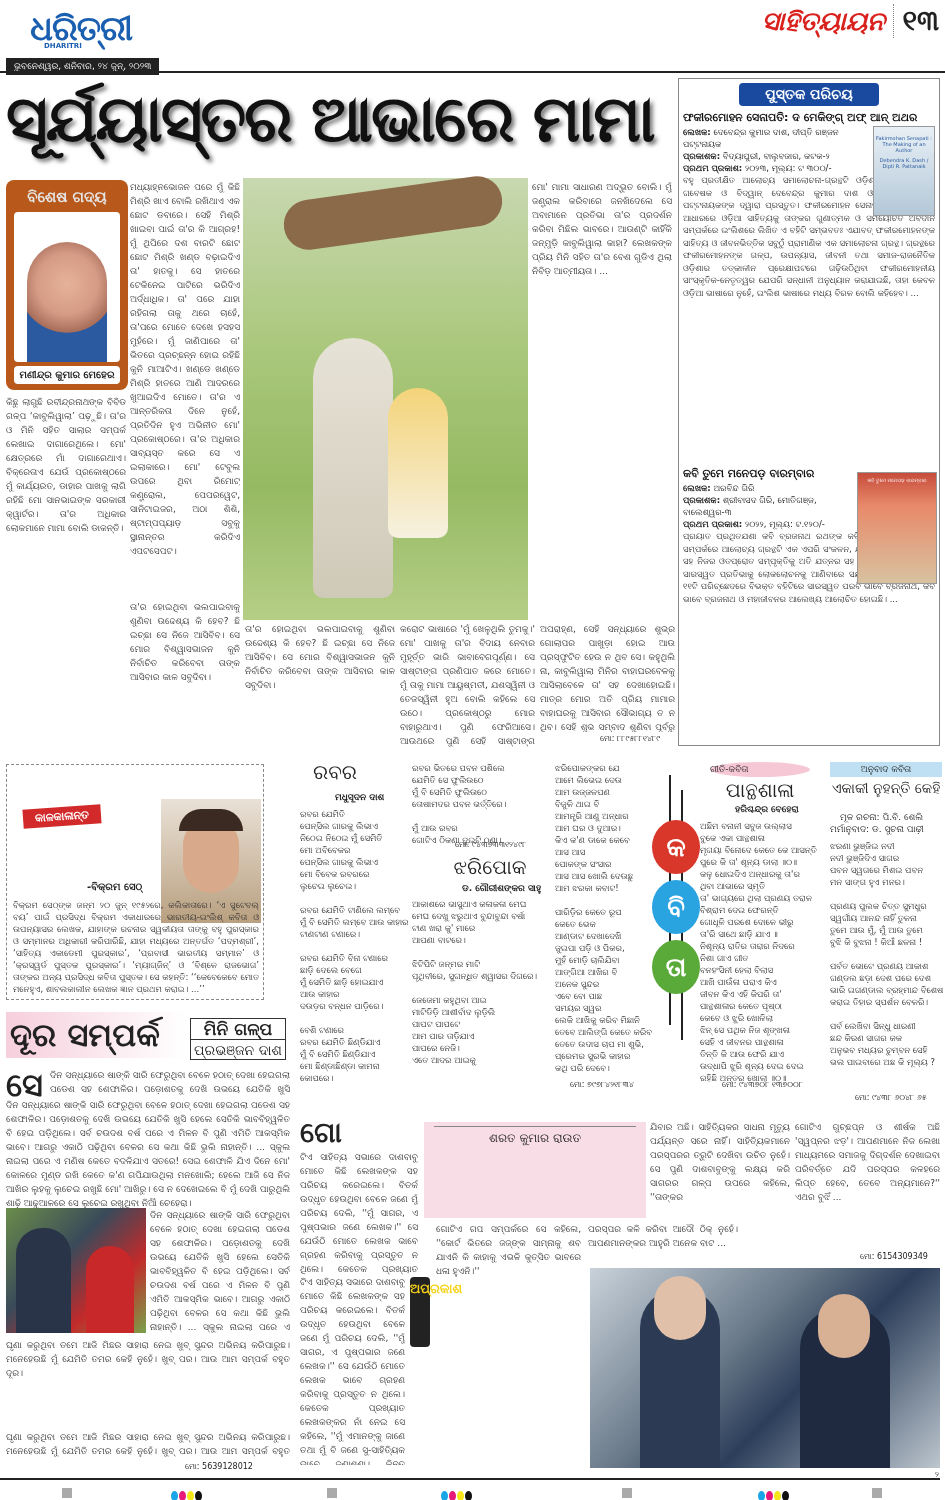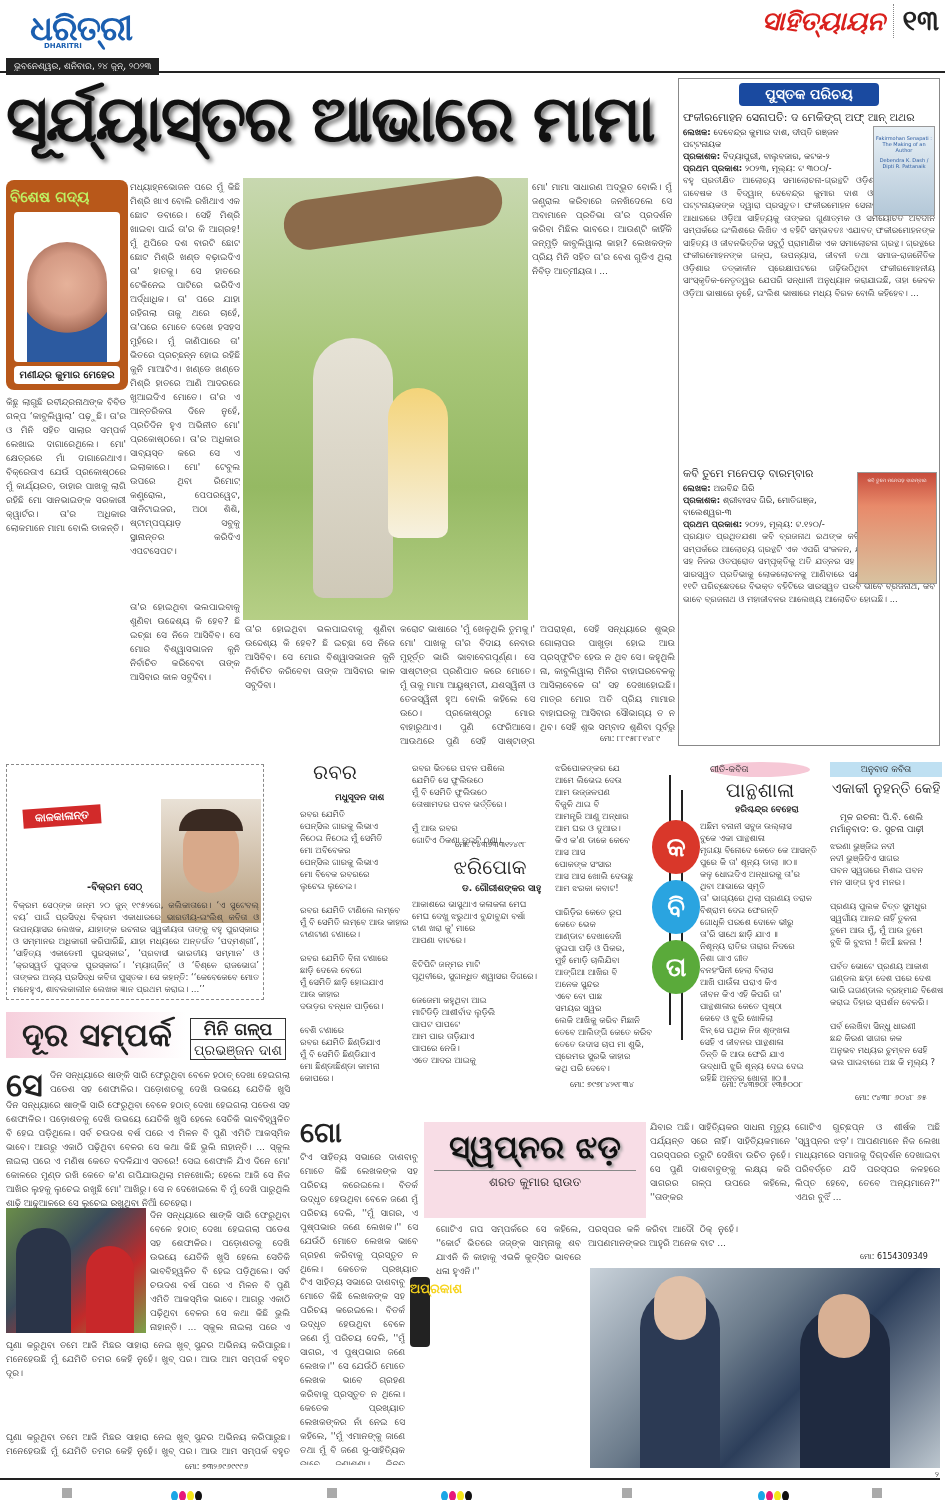--- a/index.html
+++ b/index.html
@@ -8,47 +8,47 @@
 .txt{font-size:9px;line-height:14px;color:#333;text-align:justify;overflow:hidden}
 .logo{left:30px;top:8px;font-size:34px;font-weight:bold;color:#1b5fb0;font-family:"DejaVu Serif",serif;letter-spacing:-1px}
 .logo-sub{left:44px;top:42px;font-size:7px;color:#1b5fb0;font-weight:bold}
 .dateline{left:6px;top:58px;background:#222;color:#fff;font-size:9px;padding:3px 8px}
 .rule-top{left:0;top:71px;width:945px;height:2px;background:#222}
 .section{right:60px;top:6px;font-size:26px;color:#d9211d;font-weight:bold;font-family:"DejaVu Serif",serif;font-style:italic}
 .pageno{right:6px;top:4px;font-size:28px;font-weight:bold;color:#222;border-left:1px dotted #888;padding-left:8px}
 .headline{left:6px;top:82px;font-size:64px;font-weight:bold;color:#111;font-family:"DejaVu Sans",sans-serif;letter-spacing:-2px;text-shadow:3px 3px 4px #777}
 .col{position:absolute}
 .gadya{left:6px;top:180px;width:122px;height:210px;background:#b8581a;border-radius:8px;padding:4px}
-.gadya-h{color:#bef264;font-weight:bold;font-size:15px;padding:4px 0}
+.gadya-h{color:#e5e5e5;font-weight:bold;font-size:15px;text-align:center;padding:4px 0}
 .gadya-photo{background:#fff;border-radius:4px;height:150px;margin:2px 4px;display:flex;align-items:flex-end;justify-content:center;overflow:hidden}
 .face{width:80px;height:120px;background:radial-gradient(circle at 50% 35%,#e6b29a 0,#d59b85 35%,#a86e5a 55%,#2c5aa0 56%);border-radius:40px 40px 0 0}
 .gadya-name{background:#fff;border-radius:4px;margin:4px;text-align:center;font-size:10px;font-weight:bold;padding:3px 0}
 .photo1{left:243px;top:178px;width:285px;height:442px;background:linear-gradient(180deg,#c8d8b0 0,#a9c77a 40%,#95b963 70%,#b6cf86 100%)}
 .tree{left:40px;top:10px;width:220px;height:50px;border-radius:30px;background:#8b6a4a;transform:rotate(-8deg)}
 .swing-man{left:70px;top:160px;width:80px;height:260px;background:linear-gradient(#e6e2d6,#cfc9b8);border-radius:40px 40px 10px 10px}
 .swing-girl{left:145px;top:210px;width:60px;height:150px;background:linear-gradient(#f4d47a,#f6f1e0);border-radius:30px 30px 10px 10px}
 .box{border:1px solid #888}
 .pustak{left:678px;top:78px;width:262px;height:668px}
 .pustak-h{margin:4px auto;width:140px;background:#1a4aa0;color:#fff;font-weight:bold;font-size:14px;text-align:center;border-radius:4px;padding:3px 0}
-.ptitle{font-size:11px;font-weight:normal;color:#111;padding:0 4px;line-height:16px}
+.ptitle{font-size:11px;font-weight:bold;color:#111;padding:0 4px;line-height:16px}
 .pmeta{font-size:8.5px;color:#222;padding:0 4px;line-height:12px}
 .pmeta b{font-weight:bold}
 .bookcover{position:absolute;width:62px;height:90px;background:linear-gradient(#e8f0f6,#b4c8d8);border:1px solid #999;font-size:5px;color:#2a5aa0;text-align:center;padding-top:8px}
 .bookcover2{position:absolute;width:80px;height:112px;background:linear-gradient(#c74c3c,#e88a6a 30%,#d8c2a0);border:1px solid #999;font-size:5px;color:#fff;text-align:center;padding-top:4px}
 .kalan{left:6px;top:764px;width:258px;height:236px;border:1px dashed #888}
 .kalan-badge{left:16px;top:42px;background:#d22a2a;color:#fff;font-weight:bold;font-size:11px;padding:3px 12px;transform:rotate(-4deg)}
 .seth-photo{left:154px;top:34px;width:100px;height:124px;background:linear-gradient(#e9e1d6,#b9a080);overflow:hidden}
 .quote{font-size:10px;font-weight:bold;line-height:14px}
 .poem-title{font-size:20px;font-weight:normal;text-align:center;color:#222}
 .poem-auth{font-size:9px;font-weight:bold}
 .poem{font-size:8.5px;line-height:12px;color:#333;white-space:pre-line}
 .kavita-ball{position:absolute;width:48px;height:54px;border-radius:50%;color:#fff;font-size:26px;font-weight:bold;text-align:center;line-height:54px}
 .gita-h{left:710px;top:762px;width:100px;background:#f6c8d6;border-radius:50%;text-align:left;font-size:9px;padding:2px 0}
 .anu-h{left:830px;top:762px;width:112px;background:#bfe0f2;text-align:center;font-size:9px;padding:2px 0}
-.dur{left:6px;top:1012px;width:180px;height:46px;background:linear-gradient(90deg,#f6cfdc,#fff);font-size:32px;font-weight:bold;padding-left:16px;line-height:46px}
+.dur{left:6px;top:1012px;width:180px;height:46px;background:linear-gradient(90deg,#f6cfdc,#fff);font-size:32px;font-weight:bold;padding-left:4px;line-height:46px}
 .mini{left:190px;top:1018px;width:96px;height:42px;border:1px solid #333;text-align:center}
 .couple{left:6px;top:1208px;width:140px;height:125px;background:linear-gradient(135deg,#6a8d4a,#3a4a5a 40%,#c22a2a 70%,#7aa24a)}
 .swapna{left:424px;top:1122px;width:222px;height:96px;background:#f8dde6}
 .swapna-t{font-size:32px;font-weight:bold;text-align:center;color:#111;padding-top:6px;text-shadow:2px 2px 3px #999}
 .swapna-a{text-align:center;font-size:12px;color:#222;border-top:1px solid #888;margin:4px 10px 0;padding-top:4px}
 .aprakash{left:410px;top:1277px;width:20px;height:70px;background:#222;color:#f6d31a;font-weight:bold;font-size:13px;text-align:center;border-radius:4px;line-height:16px;padding-top:4px}
 .office{left:590px;top:1268px;width:350px;height:200px;background:linear-gradient(135deg,#c9d2da,#6a7a8a 40%,#2c3e5a 60%,#bcc6ce)}
 .rule-bot{left:0;top:1478px;width:940px;height:2px;background:#222}
 .regmark{position:absolute;top:1488px;width:10px;height:10px;background:#aaa}
 .dot{display:inline-block;width:7px;height:10px;border-radius:50%;margin:0 0.5px}
@@ -267,27 +267,26 @@
 <div class="abs" style="left:6px;top:1068px;font-size:32px;font-weight:bold;line-height:34px">ସେ</div>
 <div class="abs txt" style="left:50px;top:1068px;width:240px;height:30px">ଦିନ ସନ୍ଧ୍ୟାରେ ଷାଙ୍କି ସାରି ଫେରୁଥିବା ବେଳେ ହଠାତ୍ ଦେଖା ହେଇଗଲା ପଡେଶ ସହ ଶେଫାଳିର। ପଡ଼ୋଶତକୁ ଦେଖି ଉଭୟେ ଯେତିକି ଖୁସି ହେଲେ ସେତିକି ଭାବବିହ୍ୱଳିତ ବି ହେଇ ପଡ଼ିଥିଲେ। ସର୍ବ ଚଉଦଶ ବର୍ଷ ପରେ ଏ ମିଳନ ବି ପୁଣି ଏମିତି ଆକସ୍ମିକ ଭାବେ। ଆଗରୁ ଏକାଠି ପଢ଼ିଥିବା ବେଳର ସେ କଥା କିଛି ଭୁଲି ନାହାନ୍ତି। ... ସ୍କୁଲ ନାଇଲା ପରେ ଏ ମଣିଷ କେତେ ବଦଳିଯାଏ ସତରେ! ସେଇ ଶେଫାଳି ଯିଏ ଦିନେ ମୋ' କୋଳରେ ମୁଣ୍ଡ ରଖି କେତେ କ'ଣ ଗପିଯାଉଥିଲା ମନଖୋଲି; ହେଲେ ଆଜି ସେ ନିଜ ଆଖିର ଲୁହକୁ ଲୁଚେଇ ରଖୁଛି ମୋ' ଆଖିରୁ। ସେ ନ ଦେଖେଇଲେ ବି ମୁଁ ଦେଖି ପାରୁଥିଲି ଶାଢ଼ି ଆଢୁଆଳରେ ସେ ଲୁଚେଇ ରଖୁଥିବା ନିର୍ଆଁ ଚେହେରା।</div>
 <div class="abs txt" style="left:6px;top:1098px;width:284px;height:110px">ଦିନ ସନ୍ଧ୍ୟାରେ ଷାଙ୍କି ସାରି ଫେରୁଥିବା ବେଳେ ହଠାତ୍ ଦେଖା ହେଇଗଲା ପଡେଶ ସହ ଶେଫାଳିର। ପଡ଼ୋଶତକୁ ଦେଖି ଉଭୟେ ଯେତିକି ଖୁସି ହେଲେ ସେତିକି ଭାବବିହ୍ୱଳିତ ବି ହେଇ ପଡ଼ିଥିଲେ। ସର୍ବ ଚଉଦଶ ବର୍ଷ ପରେ ଏ ମିଳନ ବି ପୁଣି ଏମିତି ଆକସ୍ମିକ ଭାବେ। ଆଗରୁ ଏକାଠି ପଢ଼ିଥିବା ବେଳର ସେ କଥା କିଛି ଭୁଲି ନାହାନ୍ତି। ... ସ୍କୁଲ ନାଇଲା ପରେ ଏ ମଣିଷ କେତେ ବଦଳିଯାଏ ସତରେ! ସେଇ ଶେଫାଳି ଯିଏ ଦିନେ ମୋ' କୋଳରେ ମୁଣ୍ଡ ରଖି କେତେ କ'ଣ ଗପିଯାଉଥିଲା ମନଖୋଲି; ହେଲେ ଆଜି ସେ ନିଜ ଆଖିର ଲୁହକୁ ଲୁଚେଇ ରଖୁଛି ମୋ' ଆଖିରୁ। ସେ ନ ଦେଖେଇଲେ ବି ମୁଁ ଦେଖି ପାରୁଥିଲି ଶାଢ଼ି ଆଢୁଆଳରେ ସେ ଲୁଚେଇ ରଖୁଥିବା ନିର୍ଆଁ ଚେହେରା।</div>
 <div class="abs couple">
   <div style="position:absolute;left:10px;top:20px;width:55px;height:105px;background:#2a3448;border-radius:26px 26px 0 0"></div>
   <div style="position:absolute;left:80px;top:38px;width:48px;height:87px;background:#c8282a;border-radius:24px 24px 0 0"></div>
 </div>
 <div class="abs txt" style="left:150px;top:1208px;width:140px;height:128px">ଦିନ ସନ୍ଧ୍ୟାରେ ଷାଙ୍କି ସାରି ଫେରୁଥିବା ବେଳେ ହଠାତ୍ ଦେଖା ହେଇଗଲା ପଡେଶ ସହ ଶେଫାଳିର। ପଡ଼ୋଶତକୁ ଦେଖି ଉଭୟେ ଯେତିକି ଖୁସି ହେଲେ ସେତିକି ଭାବବିହ୍ୱଳିତ ବି ହେଇ ପଡ଼ିଥିଲେ। ସର୍ବ ଚଉଦଶ ବର୍ଷ ପରେ ଏ ମିଳନ ବି ପୁଣି ଏମିତି ଆକସ୍ମିକ ଭାବେ। ଆଗରୁ ଏକାଠି ପଢ଼ିଥିବା ବେଳର ସେ କଥା କିଛି ଭୁଲି ନାହାନ୍ତି। ... ସ୍କୁଲ ନାଇଲା ପରେ ଏ ମଣିଷ କେତେ ବଦଳିଯାଏ ସତରେ! ସେଇ ଶେଫାଳି ଯିଏ ଦିନେ ମୋ' କୋଳରେ ମୁଣ୍ଡ ରଖି କେତେ କ'ଣ ଗପିଯାଉଥିଲା ମନଖୋଲି; ହେଲେ ଆଜି ସେ ନିଜ ଆଖିର ଲୁହକୁ ଲୁଚେଇ ରଖୁଛି ମୋ' ଆଖିରୁ। ସେ ନ ଦେଖେଇଲେ ବି ମୁଁ ଦେଖି ପାରୁଥିଲି ଶାଢ଼ି ଆଢୁଆଳରେ ସେ ଲୁଚେଇ ରଖୁଥିବା ନିର୍ଆଁ ଚେହେରା।</div>
 <div class="abs txt" style="left:6px;top:1338px;width:284px;height:92px">ଘୃଣା କରୁଥିବା ତମେ ଆଜି ମିଛର ସାହାରା ନେଇ ଖୁବ୍ ସୁନ୍ଦର ଅଭିନୟ କରିପାରୁଛ। ମନେହେଉଛି ମୁଁ ଯେମିତି ତମର କେହି ନୁହେଁ। ଖୁବ୍ ପର। ଆଉ ଆମ ସମ୍ପର୍କ ବହୁତ ଦୂର।</div>
 <div class="abs txt" style="left:6px;top:1430px;width:284px;height:28px">ଘୃଣା କରୁଥିବା ତମେ ଆଜି ମିଛର ସାହାରା ନେଇ ଖୁବ୍ ସୁନ୍ଦର ଅଭିନୟ କରିପାରୁଛ। ମନେହେଉଛି ମୁଁ ଯେମିତି ତମର କେହି ନୁହେଁ। ଖୁବ୍ ପର। ଆଉ ଆମ ସମ୍ପର୍କ ବହୁତ ଦୂର।</div>
-<div class="abs" style="left:185px;top:1462px;font-size:8px">ମୋ: ୭୩୨୬୯୬୯୯୯୬</div>
+<div class="abs" style="left:185px;top:1462px;font-size:8px">ମୋ: 5639128012</div>
 
 <div class="abs" style="left:300px;top:1118px;font-size:28px;font-weight:bold;line-height:30px">ଗୋ</div>
 <div class="abs txt" style="left:300px;top:1150px;width:118px;height:125px">ଟିଏ ସାହିତ୍ୟ ସଭାରେ ଦାଶବାବୁ ମୋତେ କିଛି ଲେଖକଙ୍କ ସହ ପରିଚୟ କରେଇଲେ। ବିତର୍କ ଉଦ୍ଧୃତ ହେଉଥିବା ବେଳେ ଜଣେ ମୁଁ ପରିଚୟ ଦେଲି, ''ମୁଁ ସାଗର, ଏ ପୁଷ୍ପଭାର ଜଣେ ଲେଖକ।'' ସେ ଯେଉଁଠି ମୋତେ ଲେଖକ ଭାବେ ଗ୍ରହଣ କରିବାକୁ ପ୍ରସ୍ତୁତ ନ ଥିଲେ। କେତେକ ପ୍ରଖ୍ୟାତ ଲେଖକଙ୍କର ନାଁ ନେଇ ସେ କହିଲେ, ''ମୁଁ ଏମାନଙ୍କୁ ଜାଣେ ତଥା ମୁଁ ବି ଜଣେ ସୁ-ସାହିତ୍ୟିକ ଭାବେ ଜଣାଶୁଣା। କିନ୍ତୁ ଆପଣ... ?'' ତାଙ୍କ କଥାରେ ଭରି ରହିଥିଲା ତାଚ୍ଛଲ୍ୟ। ପ୍ରଥମରେ ମୁଁ କେତେକଣ ପ୍ରଖ୍ୟାତ ଲେଖକଙ୍କୁ ମୁଁ ଜାଣେଇଥିଲି। ...</div>
 <div class="abs txt" style="left:300px;top:1275px;width:105px;height:190px">ଟିଏ ସାହିତ୍ୟ ସଭାରେ ଦାଶବାବୁ ମୋତେ କିଛି ଲେଖକଙ୍କ ସହ ପରିଚୟ କରେଇଲେ। ବିତର୍କ ଉଦ୍ଧୃତ ହେଉଥିବା ବେଳେ ଜଣେ ମୁଁ ପରିଚୟ ଦେଲି, ''ମୁଁ ସାଗର, ଏ ପୁଷ୍ପଭାର ଜଣେ ଲେଖକ।'' ସେ ଯେଉଁଠି ମୋତେ ଲେଖକ ଭାବେ ଗ୍ରହଣ କରିବାକୁ ପ୍ରସ୍ତୁତ ନ ଥିଲେ। କେତେକ ପ୍ରଖ୍ୟାତ ଲେଖକଙ୍କର ନାଁ ନେଇ ସେ କହିଲେ, ''ମୁଁ ଏମାନଙ୍କୁ ଜାଣେ ତଥା ମୁଁ ବି ଜଣେ ସୁ-ସାହିତ୍ୟିକ ଭାବେ ଜଣାଶୁଣା। କିନ୍ତୁ ଆପଣ... ?'' ତାଙ୍କ କଥାରେ ଭରି ରହିଥିଲା ତାଚ୍ଛଲ୍ୟ। ପ୍ରଥମରେ ମୁଁ କେତେକଣ ପ୍ରଖ୍ୟାତ ଲେଖକଙ୍କୁ ମୁଁ ଜାଣେଇଥିଲି। ...</div>
 <div class="abs swapna">
-  <div class="swapna-t">ସ୍ୱପ୍ନର ଝଡ଼</div>
   <div class="swapna-a">ଶରତ କୁମାର ରାଉତ</div>
 </div>
 <div class="abs aprakash">ଅପ୍ରକାଶ</div>
 <div class="abs txt" style="left:436px;top:1222px;width:145px;height:245px">ଗୋଟିଏ ଗପ ସମ୍ପର୍କରେ ସେ କହିଲେ, ''କୋର୍ଟ ଭିତରେ ଜଜ୍‌ଙ୍କ ସାମ୍ନାକୁ ଶବ ଯାଏନି କି କାହାକୁ ଏଭଳି କୁତ୍ସିତ ଭାବରେ ଧଳା ହୁଏନି।''</div>
 <div class="abs txt" style="left:588px;top:1222px;width:150px;height:42px">ପରସ୍ପର କଳି କରିବା ଆଦୌ ଠିକ୍ ନୁହେଁ। ଆପଣମାନଙ୍କର ଆହୁରି ଅନେକ ବାଟ ...</div>
 <div class="abs txt" style="left:650px;top:1120px;width:140px;height:145px">ଯିବାର ଅଛି। ସାହିତ୍ୟିକର ସାଧନା ମୃତ୍ୟୁ ପର୍ଯ୍ୟନ୍ତ ସରେ ନାହିଁ। ସାହିତ୍ୟିକମାନେ ପରସ୍ପରର ତ୍ରୁଟି ଦେଖିବା ଉଚିତ ନୁହେଁ। ସେ ପୁଣି ଦାଶବାବୁଙ୍କୁ ଲକ୍ଷ୍ୟ କରି ସାଗରର ଗଳ୍ପ ଉପରେ କହିଲେ, ''ତାଙ୍କର</div>
 <div class="abs txt" style="left:795px;top:1120px;width:145px;height:130px">ଗୋଟିଏ ଗୁଚ୍ଛପ୍ନ ଓ ଶୀର୍ଷକ ଅଛି 'ସ୍ୱପ୍ନର ଝଡ଼'। ଆପଣମାନେ ନିଜ ଲେଖା ମାଧ୍ୟମରେ ସମାଜକୁ ଦିଗ୍‌ଦର୍ଶନ ଦେଖାଇବା ପରିବର୍ତ୍ତେ ଯଦି ପରସ୍ପର କଳହରେ ଲିପ୍ତ ହେବେ, ତେବେ ଅନ୍ୟମାନେ?'' ଏଥର ବୁଝିଁ ...</div>
 <div class="abs" style="left:860px;top:1252px;font-size:8px">ମୋ: 6154309349</div>
 <div class="abs office">
   <div style="position:absolute;left:50px;top:20px;width:80px;height:180px;background:#2c3a54;border-radius:40px 40px 0 0"></div>

